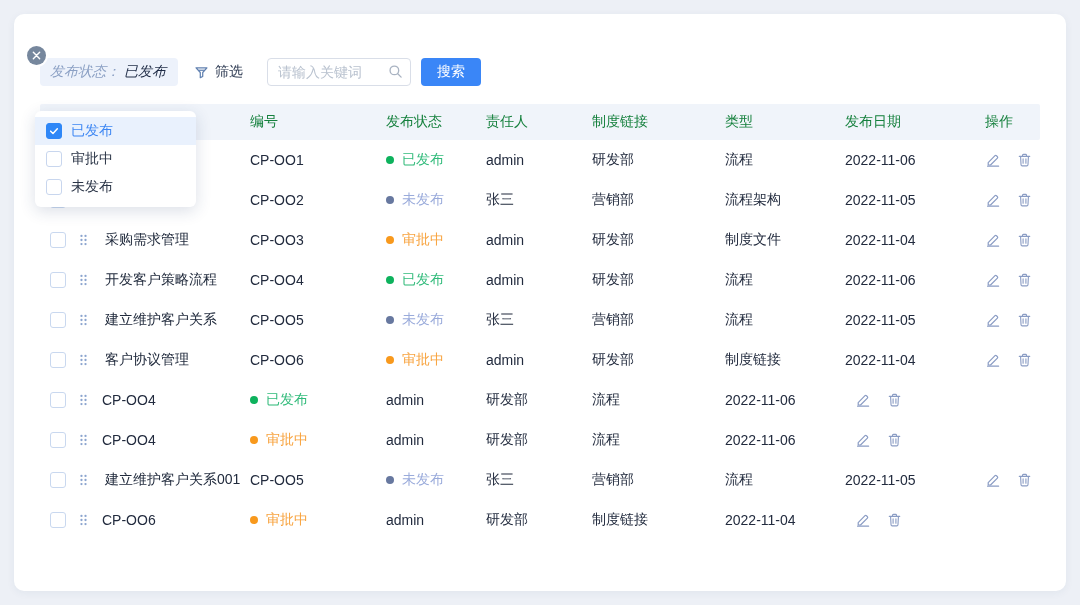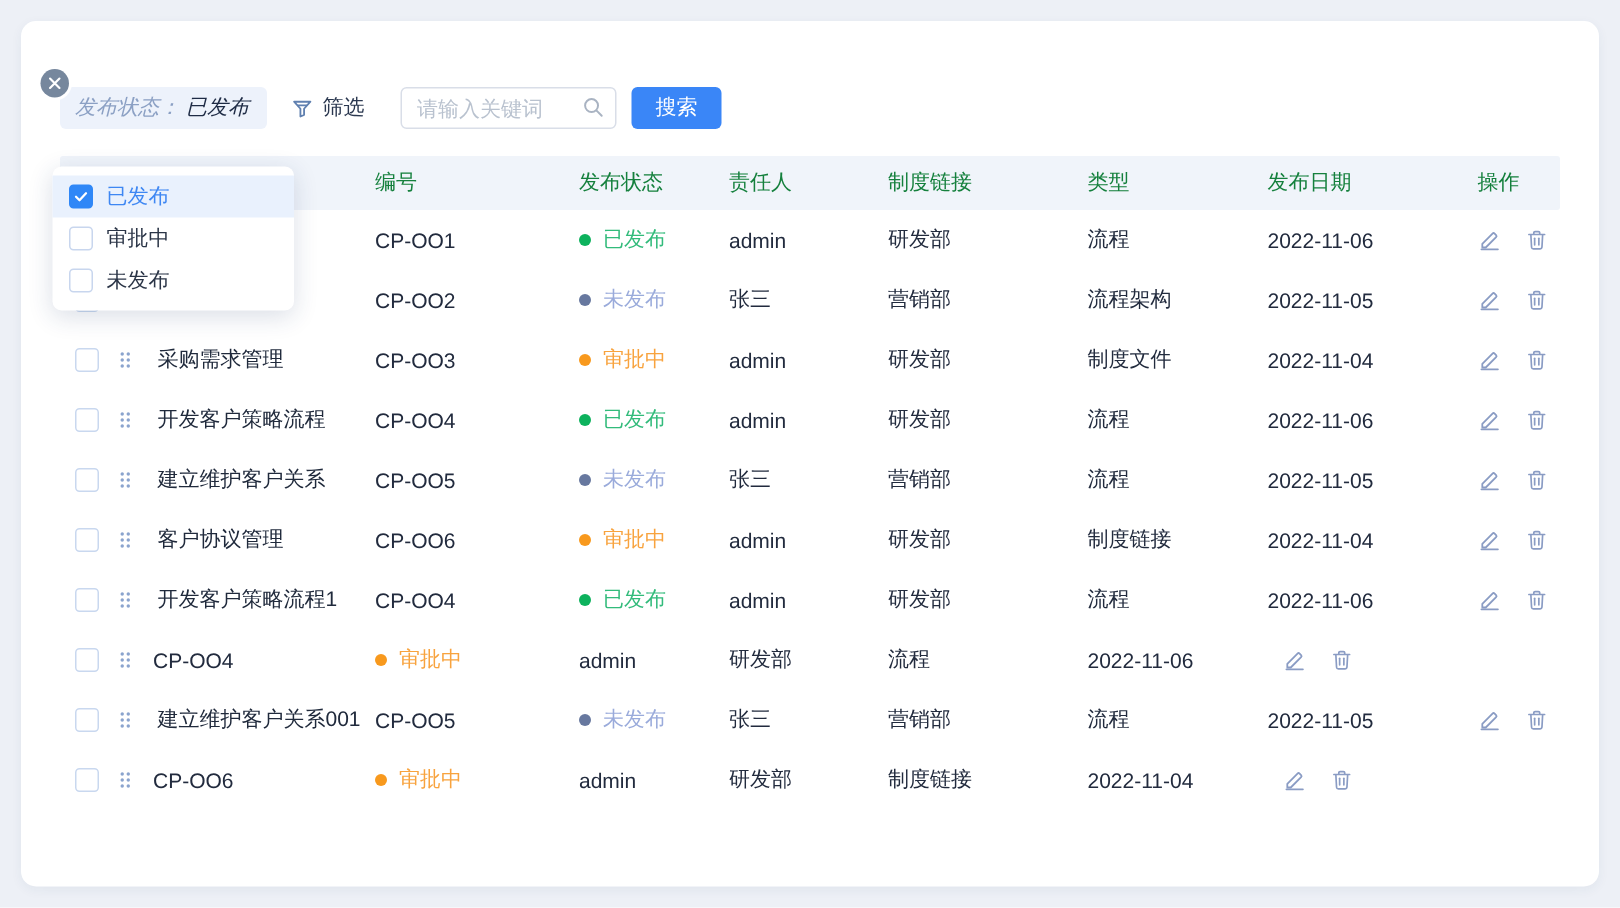--- a/index.html
+++ b/index.html
@@ -437,21 +437,20 @@
               <svg width="11" height="14" viewBox="0 0 12 14" fill="currentColor">
                 <circle cx="3.8" cy="2.6" r="1.25"></circle>
                 <circle cx="8.2" cy="2.6" r="1.25"></circle>
                 <circle cx="3.8" cy="7" r="1.25"></circle>
                 <circle cx="8.2" cy="7" r="1.25"></circle>
                 <circle cx="3.8" cy="11.4" r="1.25"></circle>
                 <circle cx="8.2" cy="11.4" r="1.25"></circle>
               </svg>
             </span>
           </div>
-          <div class="cell name-cell">开发客户策略流程1</div>
           <div class="cell">CP-OO4</div>
           <div class="cell status-cell">
             <span class="dot" style="background: rgb(13, 178, 93);"></span>
             <span style="color: rgb(50, 187, 123);">已发布</span>
           </div>
           <div class="cell">admin</div>
           <div class="cell">研发部</div>
           <div class="cell">流程</div>
           <div class="cell">2022-11-06</div>
           <div class="cell ops-cell">

